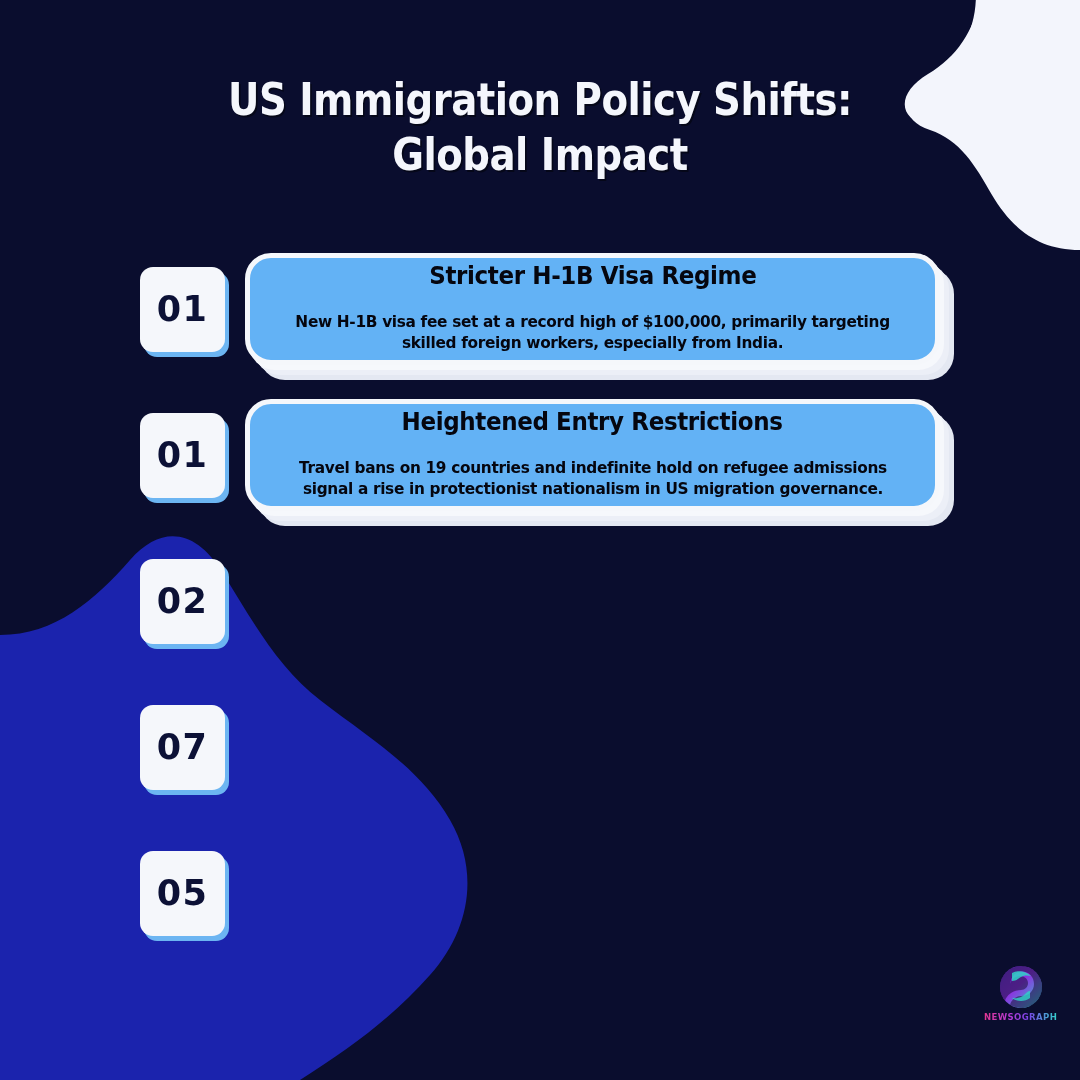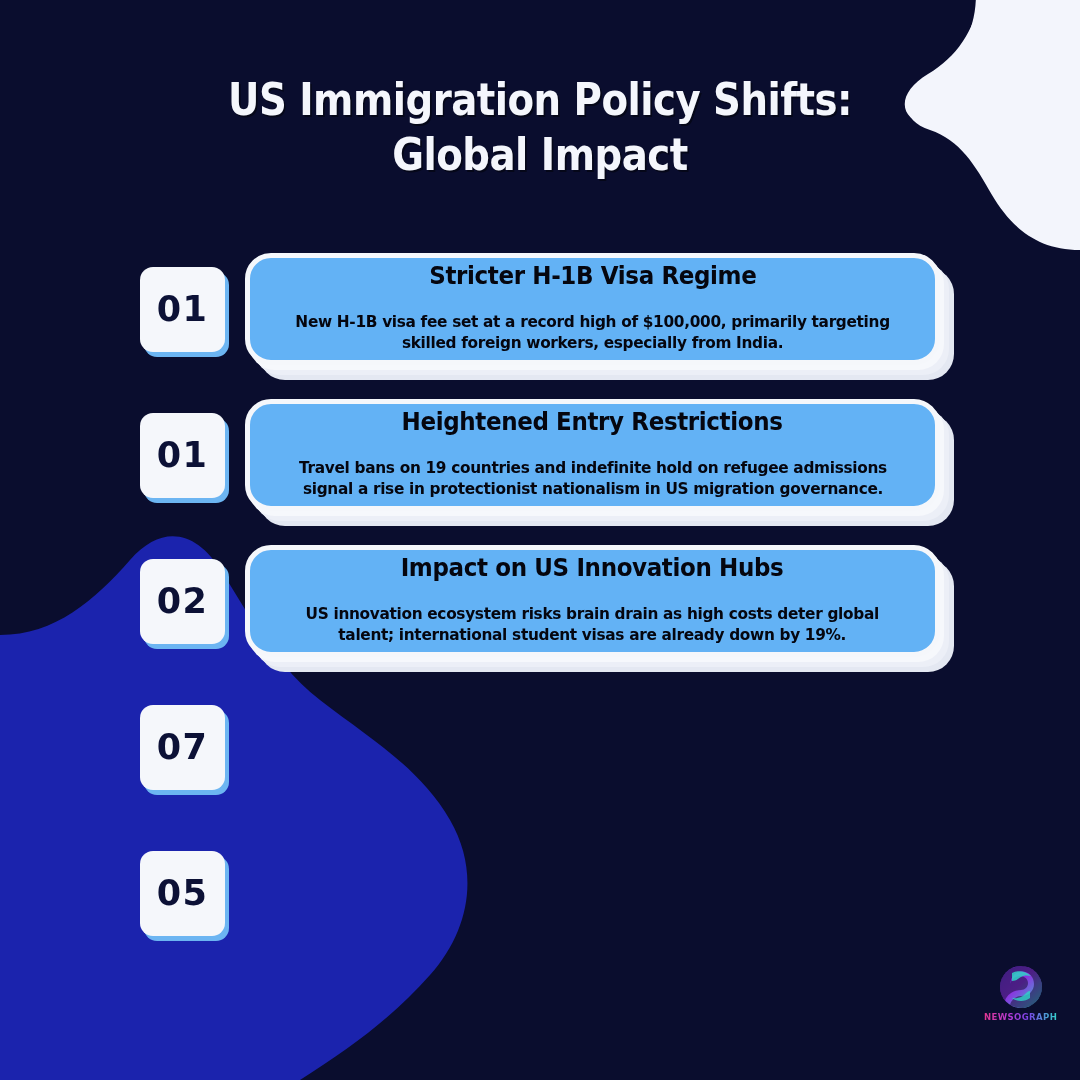--- a/index.html
+++ b/index.html
@@ -243,30 +243,20 @@
           <div class="card-title">Heightened Entry Restrictions</div>
           <div class="card-desc">Travel bans on 19 countries and indefinite hold on refugee admissions
 signal a rise in protectionist nationalism in US migration governance.</div>
         </div>
       </div>
     </div>
 
     <div class="row">
       <div class="num-box">
         <span class="num-text">02</span>
-      </div>
-      <div class="card-wrap">
-        <div class="paper p3"></div>
-        <div class="paper p2"></div>
-        <div class="paper p1"></div>
-        <div class="card">
-          <div class="card-title">Impact on US Innovation Hubs</div>
-          <div class="card-desc">US innovation ecosystem risks brain drain as high costs deter global
-talent; international student visas are already down by 19%.</div>
-        </div>
       </div>
     </div>
 
     <div class="row">
       <div class="num-box">
         <span class="num-text">07</span>
       </div>
     </div>
 
     <div class="row">

